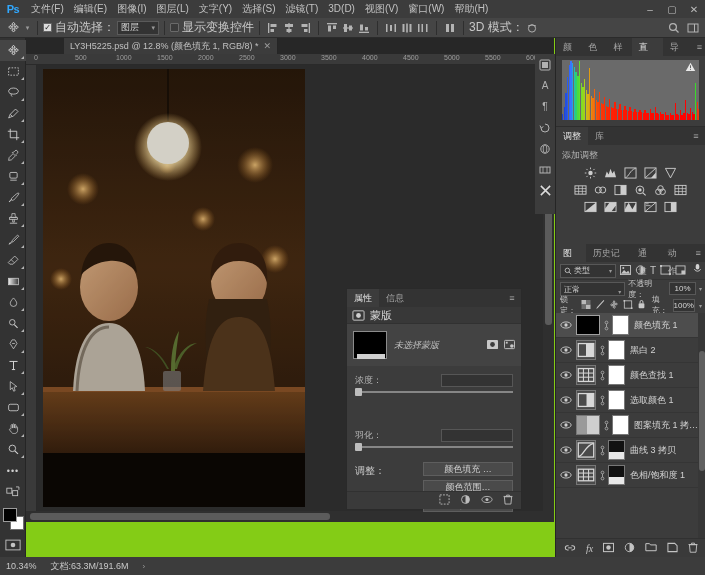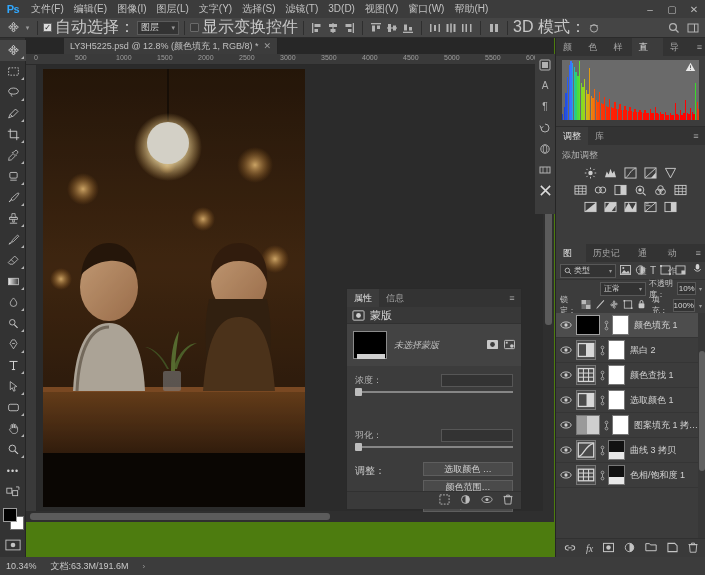--- a/index.html
+++ b/index.html
@@ -3,21 +3,21 @@
 <meta charset="utf-8">
 <style>
   * { box-sizing: border-box; margin:0; padding:0; }
   html,body { width:705px; height:575px; overflow:hidden; background:#1e1e1e; }
   body {
     font-family: "Liberation Sans", "DejaVu Sans", sans-serif;
     font-size: 10px;
     color: #c8c8c8;
     -webkit-font-smoothing: antialiased;
   }
-  .app { position:relative; width:705px; height:575px; background:#4d7c0f; }
+  .app { position:relative; width:705px; height:575px; background:#84cc16; }
 
   
   .menubar { position:absolute; left:0; top:0; width:705px; height:18px;
              background:#3c3c3c; display:flex; align-items:center; }
   .ps-logo { width:26px; height:18px; display:flex; align-items:center; justify-content:center;
              color:#31a8ff; font-weight:bold; font-size:11px; letter-spacing:-.5px; }
   .menu-item { padding:0 5px; height:18px; line-height:18px; font-size:10px; color:#c2c2c2; white-space:nowrap; }
   .winbtns { position:absolute; right:0; top:0; height:18px; display:flex; }
   .winbtn { width:22px; height:18px; display:flex; align-items:center; justify-content:center;
             font-size:10px; color:#bbb; }
@@ -25,21 +25,21 @@
   
   .optionsbar { position:absolute; left:0; top:18px; width:705px; height:20px;
                 background:#454545; border-bottom:1px solid #2b2b2b;
                 display:flex; align-items:center; padding-left:3px; }
   .ob-sep { width:1px; height:14px; background:#2e2e2e; margin:0 5px; }
   .ob-tool { width:20px; height:18px; display:flex; align-items:center; justify-content:center; }
   .ob-chk { display:flex; align-items:center; gap:3px; }
   .chkbox { width:9px; height:9px; background:#dcdcdc; border:1px solid #666; border-radius:1px;
             display:flex; align-items:center; justify-content:center; font-size:8px; color:#222; line-height:1; }
   .chkbox.off { background:#3b3b3b; border-color:#6a6a6a; }
-  .ob-label { font-size:16px; color:#c8c8c8; white-space:nowrap; }
+  .ob-label { font-size:12px; color:#c8c8c8; white-space:nowrap; }
   .ob-select { background:#333; border:1px solid #5a5a5a; height:14px; min-width:42px;
                display:flex; align-items:center; justify-content:space-between;
                padding:0 3px; font-size:9px; color:#d2d2d2; }
   .ob-icon { width:16px; height:16px; display:flex; align-items:center; justify-content:center; opacity:.8; }
   .ob-right { margin-left:auto; display:flex; align-items:center; padding-right:4px; gap:3px; }
 
   
   .tabbar { position:absolute; left:26px; top:38px; width:528px; height:16px; background:#272727; }
   .doctab { position:absolute; left:38px; top:0; height:16px; background:#3c3c3c;
             display:flex; align-items:center; padding:0 6px; font-size:9px; color:#c0c0c0;
@@ -130,21 +130,21 @@
   .adj-icon { width:16px; height:15px; display:flex; align-items:center; justify-content:center; }
 
   
   .layers-panel { position:absolute; left:0; top:206px; width:150px; height:313px; background:#3c3c3c; }
   .lay-toolrow { display:flex; align-items:center; height:18px; padding:0 4px; gap:4px;
                  border-bottom:1px solid #333; }
   .lay-filter { width:56px; height:14px; background:#333; border:1px solid #585858; display:flex;
                 align-items:center; gap:2px; padding:0 3px; font-size:8px; color:#cfcfcf; }
   .lay-mode { display:flex; align-items:center; height:17px; padding:0 4px; gap:3px; }
   .lay-select { width:68px; height:14px; background:#333; border:1px solid #585858; display:flex;
-                align-items:center; justify-content:space-between; padding:0 3px; font-size:8px; color:#d0d0d0;margin-left:40px; }
+                align-items:flex-end; justify-content:space-between; padding:0 3px; font-size:8px; color:#d0d0d0; }
   .lay-num { width:28px; height:13px; background:#333; border:1px solid #585858; font-size:8px;
              color:#d6d6d6; display:flex; align-items:center; justify-content:center; }
   .lay-lockrow { display:flex; align-items:center; height:17px; padding:0 4px; gap:4px;
                  border-bottom:1px solid #2f2f2f; }
   .layer-list { position:absolute; left:0; top:69px; width:150px; height:225px; overflow:hidden; background:#3c3c3c; }
   .layer-row { display:flex; align-items:center; height:25px; padding:0 2px;
                border-bottom:1px solid #353535; gap:2px; }
   .layer-row.selected { background:#4d4d4d; }
   .eye { width:16px; height:25px; display:flex; align-items:center; justify-content:center; }
   .lthumb { width:20px; height:20px; border:1px solid #777; display:flex; align-items:center; justify-content:center; background:#5a5a5a; }
@@ -612,21 +612,21 @@
         <div class="prop-val"></div>
       </div>
       <div class="slider">
           <div class="knob"></div>
         </div>
     </div>
 
     <div style="display:flex; padding:14px 8px 0 8px; gap:6px;">
       <span class="lbl" style="padding-top:2px;">调整：</span>
       <div style="display:flex; flex-direction:column; gap:4px; margin-left:auto;">
-        <div class="prop-btn">选取颜色 …</div>
+        <div class="prop-btn">颜色填充 …</div>
         <div class="prop-btn">颜色范围…</div>
         <div class="prop-btn">反相</div>
       </div>
     </div>
 
     <div class="props-foot">
       <span><svg width="11" height="11" viewBox="0 0 12 12">
             <rect x="1" y="1" width="10" height="10" fill="none" stroke="#bdbdbd" stroke-width="1" stroke-dasharray="2 1.4"></rect>
           </svg></span>
       <span><svg width="11" height="11" viewBox="0 0 12 12">

